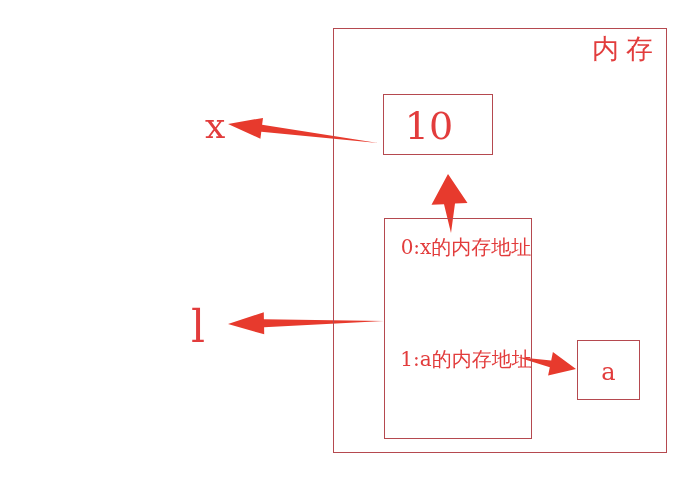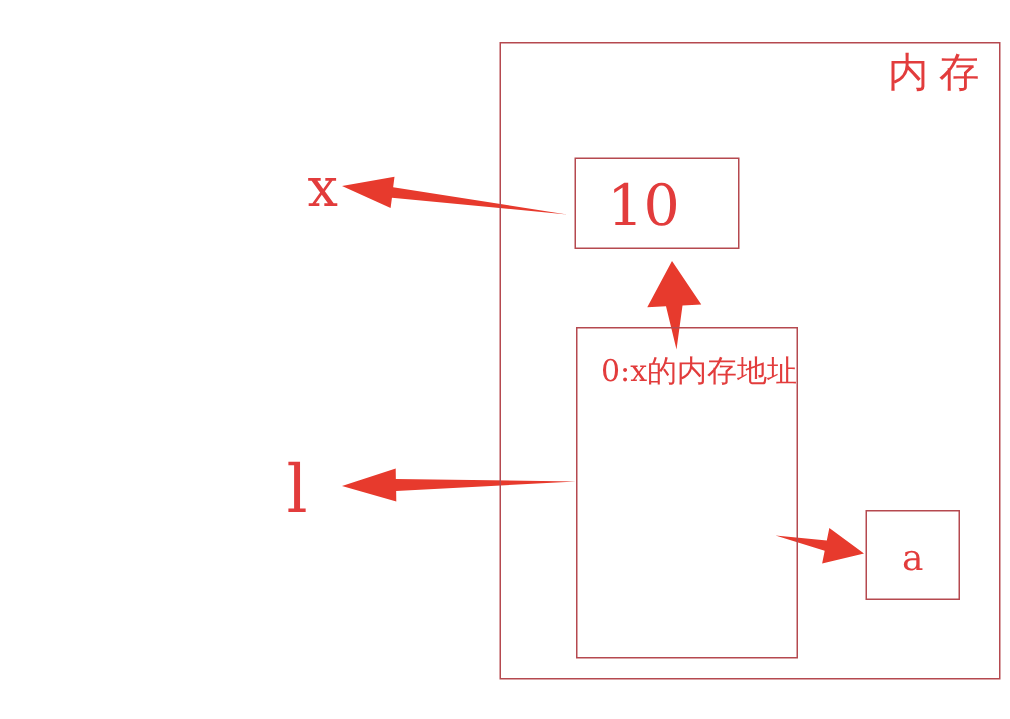--- a/index.html
+++ b/index.html
@@ -29,21 +29,21 @@
   .memory-title {
     position: absolute;
     left: 552px; top: 34px;
     font-size: 27px;
     letter-spacing: 7px;
     color: var(--red-text, #e23c3c);
     white-space: nowrap;
     line-height: 1.1;
   }
   .value-box {
-    left: 343px; top: 105px;
+    left: 343px; top: 94px;
     width: 110px; height: 61px;
     display: flex;
     align-items: center;
     justify-content: center;
   }
   .value-box span {
     font-size: 38px;
     color: var(--red-text, #e23c3c);
     transform: translate(-9px, 1px);
     line-height: 1;
@@ -126,20 +126,21 @@
 
   <div class="box memory-box"></div>
   <div class="memory-title">内存</div>
 
   <div class="box value-box">
     <span>10</span>
   </div>
 
   <div class="box ref-table"></div>
   <div class="ref-row ref-row-0">0:x的内存地址</div>
+  <div class="ref-row ref-row-1">1:a的内存地址</div>
 
   <div class="box a-box">
     <span>a</span>
   </div>
 
   <div class="var-label var-x">x</div>
   <div class="var-label var-l">l</div>
 
 
 </div>

